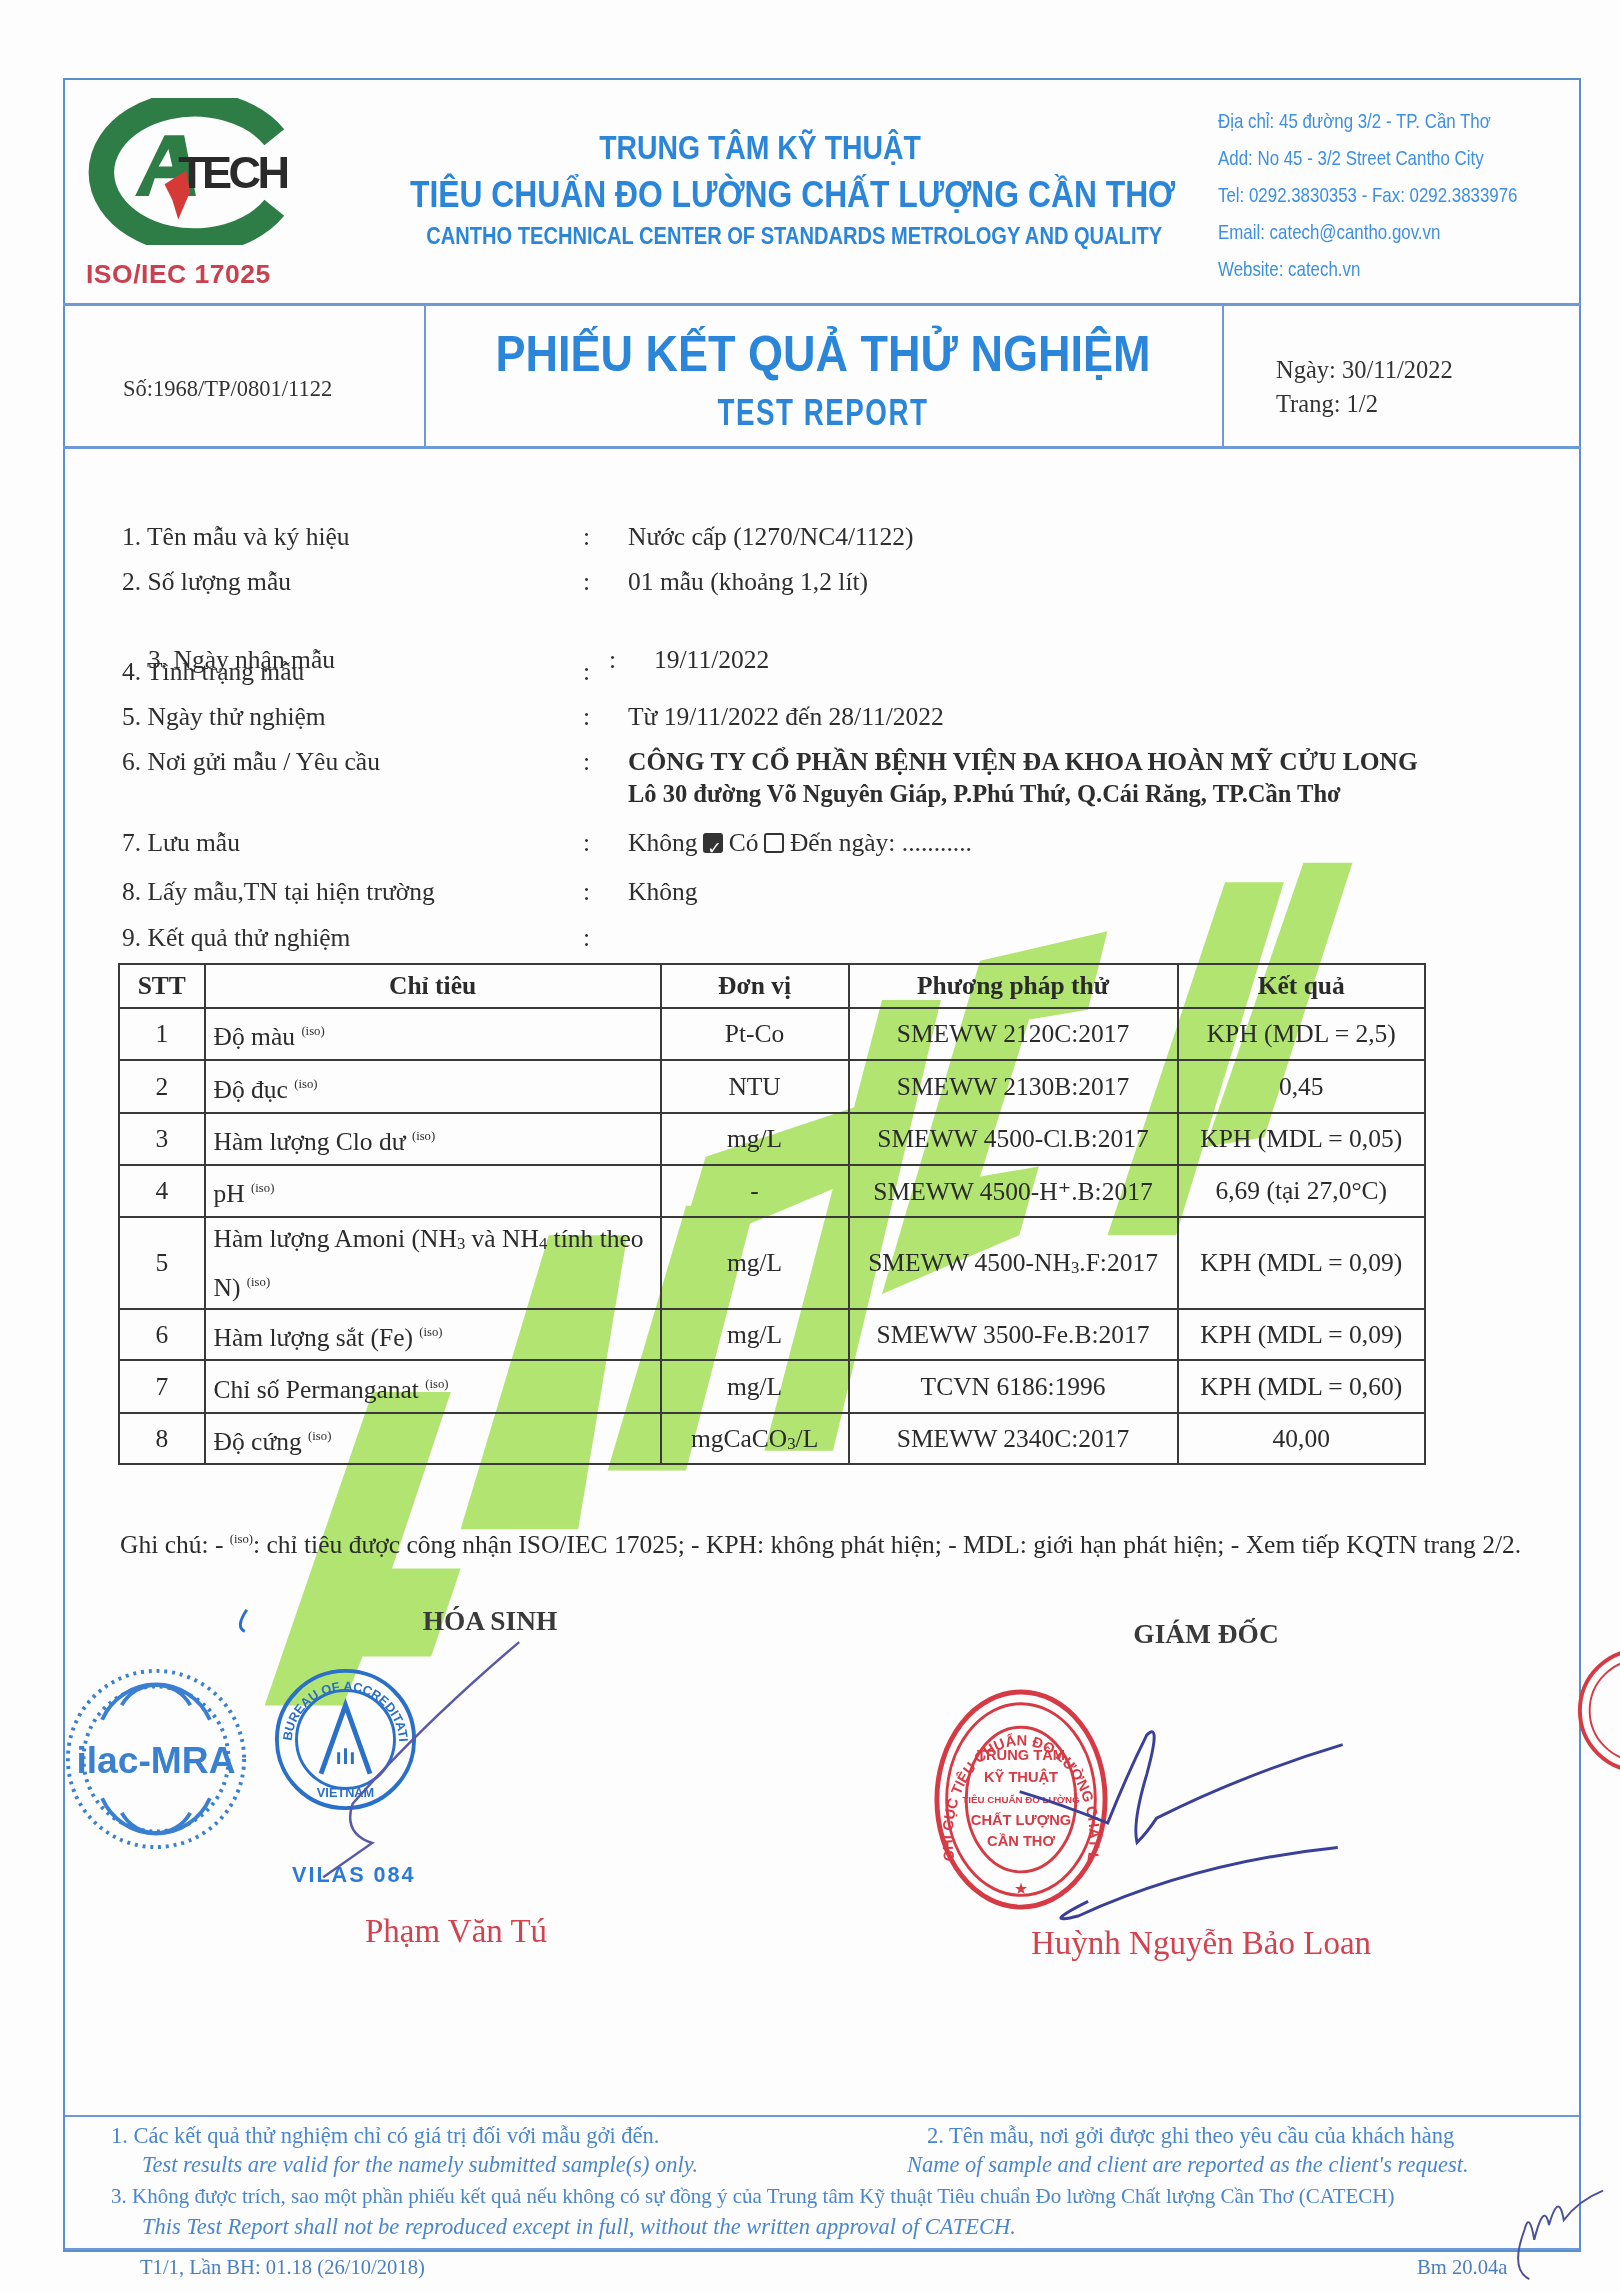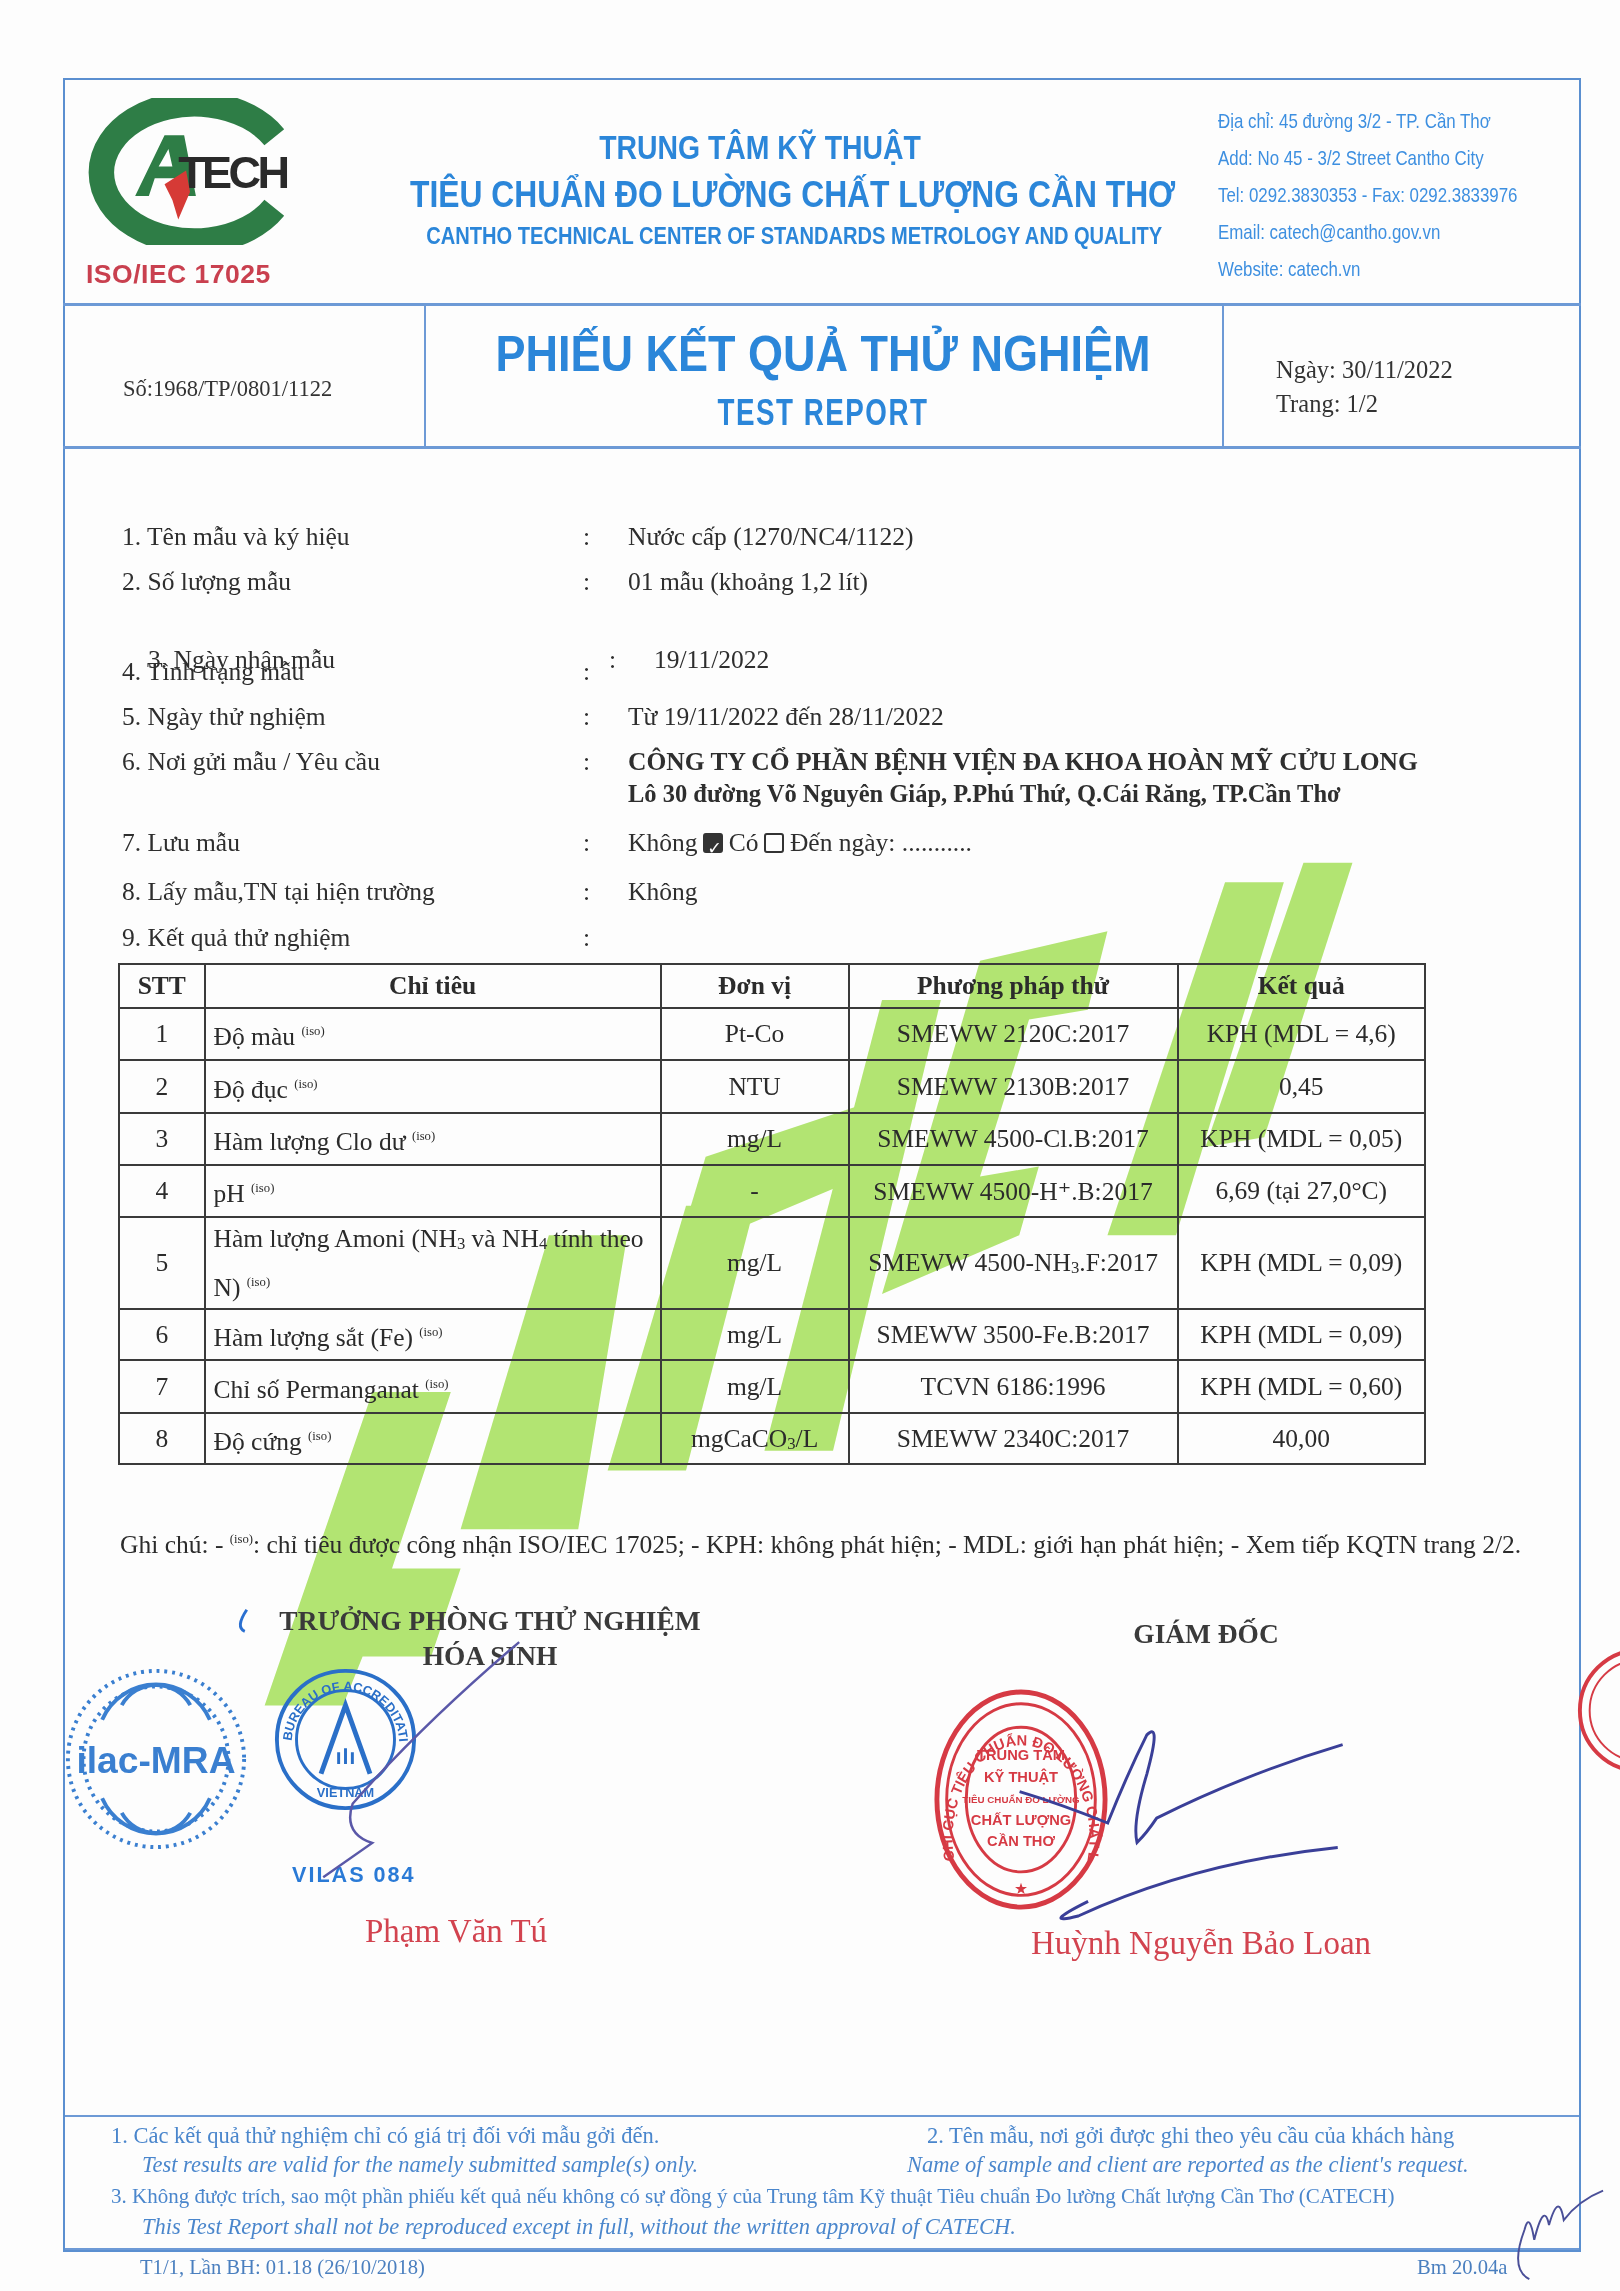--- a/index.html
+++ b/index.html
@@ -183,21 +183,21 @@
       <th>Phương pháp thử</th>
       <th>Kết quả</th>
     </tr>
   </thead>
   <tbody>
     <tr style="height:52px">
       <td>1</td>
       <td class="name"><span>Độ màu</span> <sup class="iso">(iso)</sup></td>
       <td>Pt-Co</td>
       <td>SMEWW 2120C:2017</td>
-      <td>KPH (MDL = 4,6)</td>
+      <td>KPH (MDL = 2,5)</td>
     </tr>
     <tr style="height:53px">
       <td>2</td>
       <td class="name"><span>Độ đục</span> <sup class="iso">(iso)</sup></td>
       <td>NTU</td>
       <td>SMEWW 2130B:2017</td>
       <td>0,45</td>
     </tr>
     <tr style="height:52px">
       <td>3</td>
@@ -242,21 +242,20 @@
       <td>40,00</td>
     </tr>
   </tbody>
 </table>
 
 <div class="note">
   <span>Ghi chú: - </span><sup class="iso">(iso)</sup><span>: chỉ tiêu được công nhận ISO/IEC 17025; - KPH: không phát hiện; - MDL: giới hạn phát hiện; - Xem tiếp KQTN trang 2/2.</span>
 </div>
 
 <div class="sign-left-title">
-  <div>TRƯỞNG PHÒNG THỬ NGHIỆM</div>
   <div>HÓA SINH</div>
 </div>
 <div class="sign-right-title">GIÁM ĐỐC</div>
 
 <svg class="abs" style="left:63px; top:1661px;" width="186" height="196" viewBox="0 0 190 200">
   <g fill="none" stroke="#3a7fd0" stroke-width="4" stroke-dasharray="3 5">
     <circle cx="95" cy="100" r="90"></circle>
     <circle cx="95" cy="100" r="74"></circle>
   </g>
   <g fill="none" stroke="#3a7fd0" stroke-width="4">

